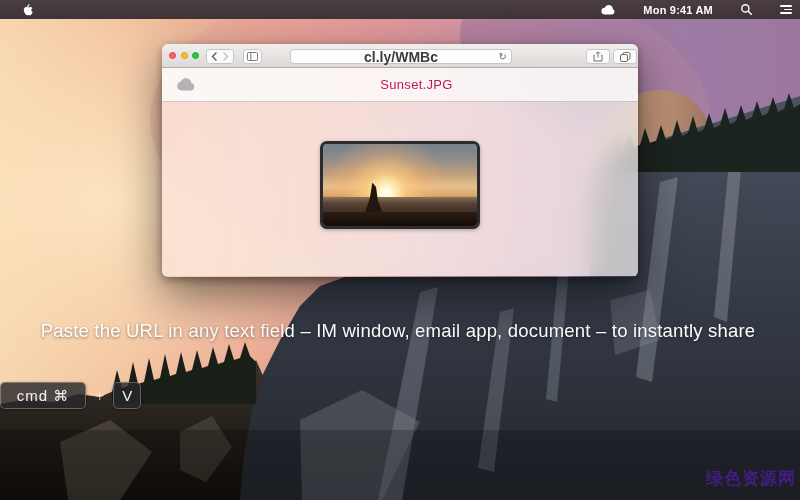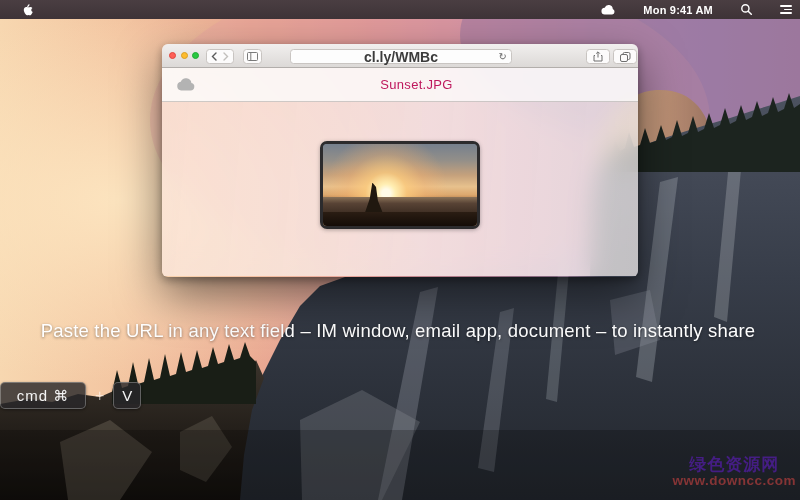--- a/index.html
+++ b/index.html
@@ -245,16 +245,15 @@
 
   <div class="hint">Paste the URL in any text field – IM window, email app, document – to instantly share</div>
   <div class="keysrow">
     <span class="keycap key-cmd">cmd ⌘</span>
     <span class="plus">+</span>
     <span class="keycap key-v">V</span>
   </div>
 
   <div class="watermark">
     <div class="wm1">绿色资源网</div>
-    <div class="wm2">www.downcc.com</div>
   </div>
 
 </div>
 
 </body></html>

